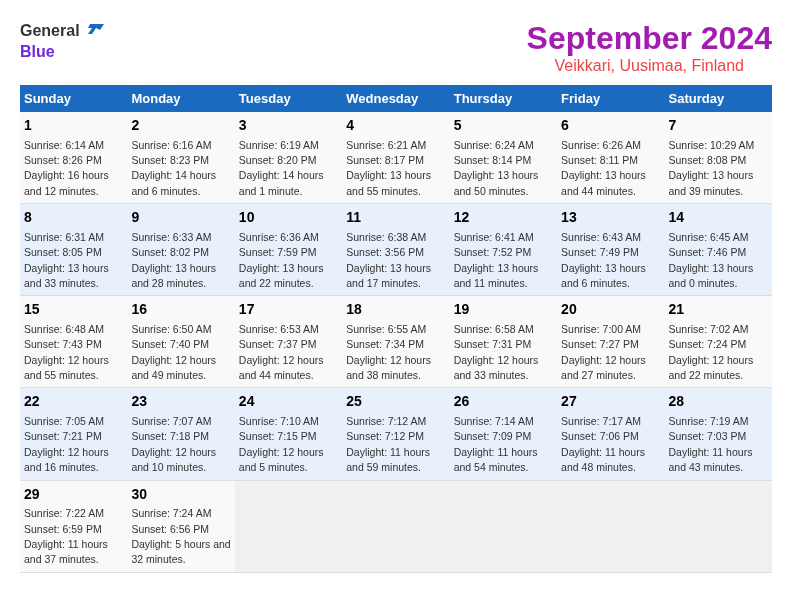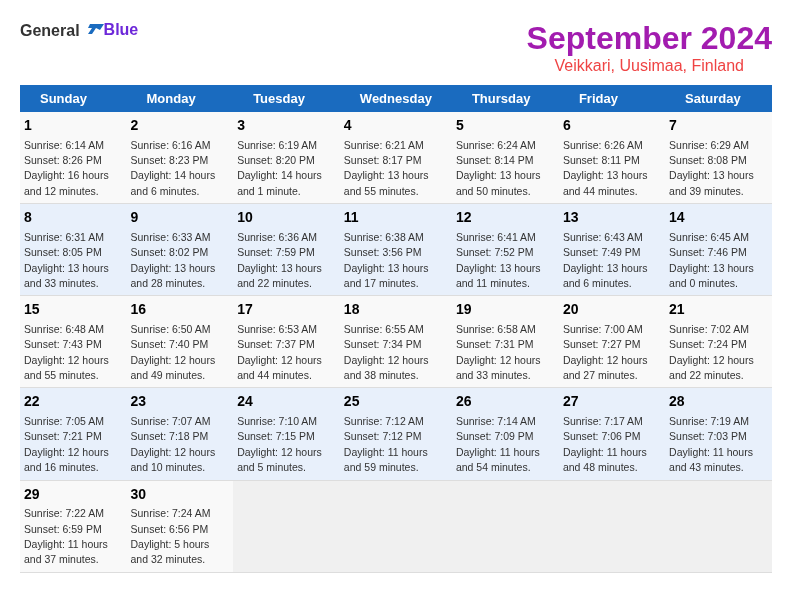--- a/index.html
+++ b/index.html
@@ -36,21 +36,21 @@
       text-align: center;
     }
     table {
       width: 100%;
       border-collapse: collapse;
       font-size: 11px;
     }
     thead tr th {
       background-color: #1a6bbf;
       color: #fff;
-      padding: 6px 20px;
+      padding: 6px 4px;
       text-align: left;
       font-size: 13px;
       font-weight: bold;
     }
     tbody tr {
       border-bottom: 1px solid #ddd;
     }
     tbody tr:nth-child(odd) {
       background-color: #f9f9f9;
     }
@@ -75,21 +75,21 @@
     }
     .empty-cell {
       background: #f0f0f0;
     }
   </style>
 </head>
 <body>
 
 <div class="header">
   <div class="logo">
-  <div style="display:flex;flex-direction:row;align-items:flex-start;line-height:1.2">
+  <div style="display:flex;flex-direction:column;align-items:flex-start;line-height:1.2">
     <div style="display:flex;align-items:center;gap:2px">
       <span style="font-size:16px;font-weight:bold;color:#333">General</span>
       <svg width="22" height="22" viewBox="0 0 22 22">
         <polygon points="8,4 22,4 18,10 14,8 10,14 6,14 10,8 6,8" fill="#1a6bbf"></polygon>
       </svg>
     </div>
     <span style="font-size:16px;font-weight:bold;color:#6d28d9">Blue</span>
   </div>
 </div>
   <div class="title-block">
@@ -143,21 +143,21 @@
         <span class="day-info">Daylight: 13 hours and 50 minutes.</span>
       </td>
         <td>
         <span class="day-number">6</span>
         <span class="day-info">Sunrise: 6:26 AM</span><br>
         <span class="day-info">Sunset: 8:11 PM</span><br>
         <span class="day-info">Daylight: 13 hours and 44 minutes.</span>
       </td>
         <td>
         <span class="day-number">7</span>
-        <span class="day-info">Sunrise: 6:29 AM</span><br>
+        <span class="day-info">Sunrise: 10:29 AM</span><br>
         <span class="day-info">Sunset: 8:08 PM</span><br>
         <span class="day-info">Daylight: 13 hours and 39 minutes.</span>
       </td>
       </tr>
       <tr>
         <td>
         <span class="day-number">8</span>
         <span class="day-info">Sunrise: 6:31 AM</span><br>
         <span class="day-info">Sunset: 8:05 PM</span><br>
         <span class="day-info">Daylight: 13 hours and 33 minutes.</span>

